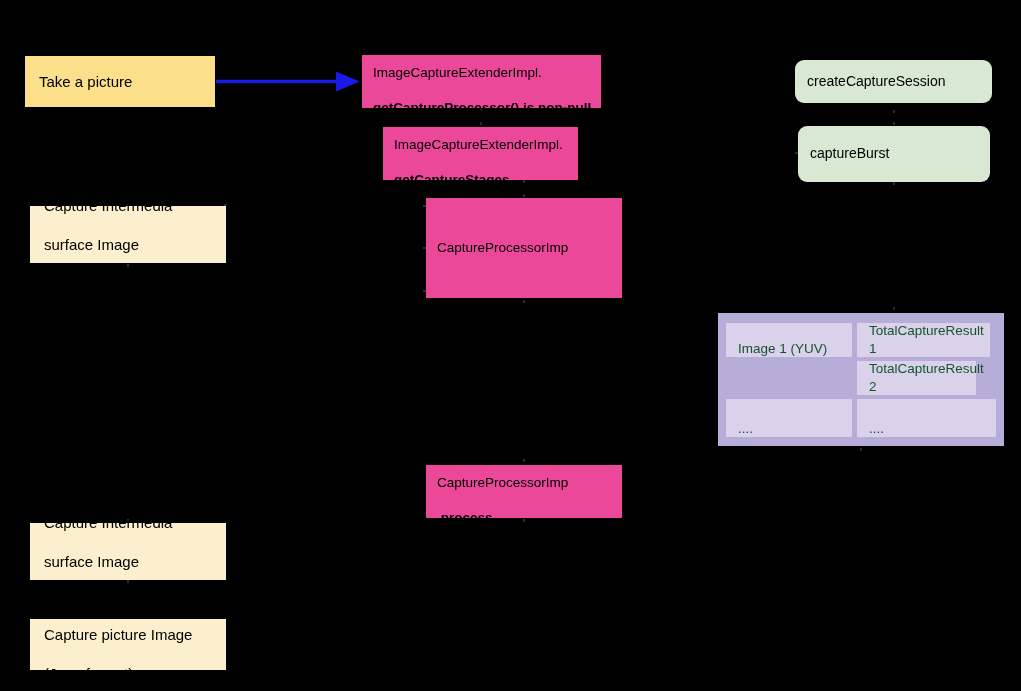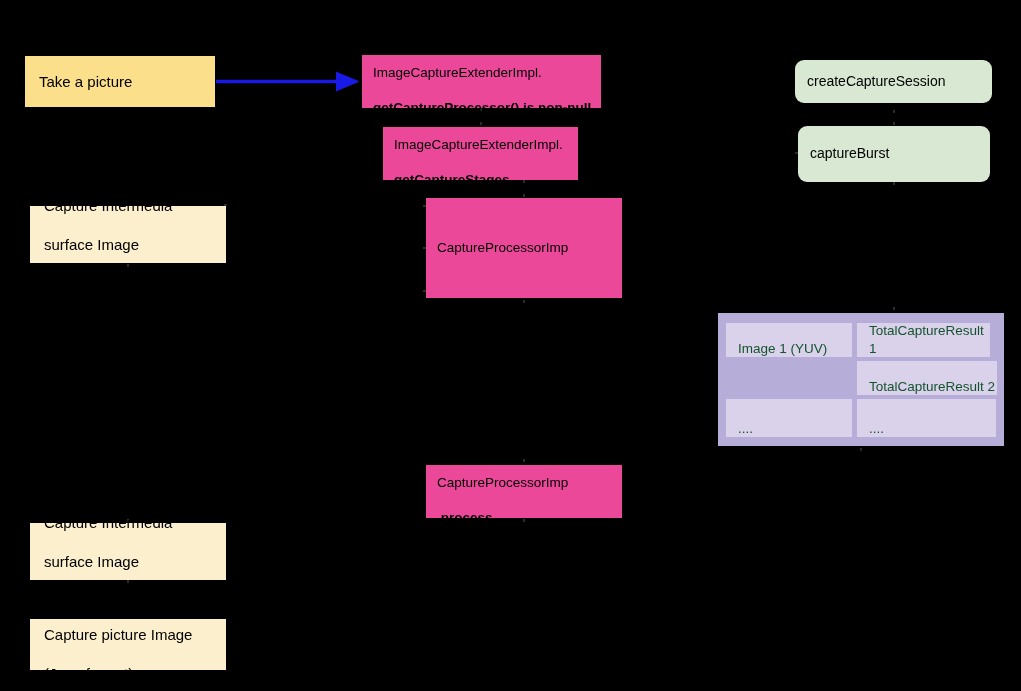--- a/index.html
+++ b/index.html
@@ -200,21 +200,21 @@
     <div class="cell-purple" style="left:8px; top:10px; width:126px; height:34px;">
       <span class="txt">Image 1 (YUV)</span>
     </div>
     <div class="cell-purple" style="left:8px; top:86px; width:126px; height:38px;">
       <span class="txt">....</span>
     </div>
 
     <div class="cell-purple" style="left:139px; top:10px; width:133px; height:34px;">
       <span class="txt">TotalCaptureResult 1</span>
     </div>
-    <div class="cell-purple" style="left:139px; top:48px; width:140px; height:34px;">
+    <div class="cell-purple" style="left:139px; top:48px; width:119px; height:34px;">
       <span class="txt">TotalCaptureResult 2</span>
     </div>
     <div class="cell-purple" style="left:139px; top:86px; width:139px; height:38px;">
       <span class="txt">....</span>
     </div>
   </div>
 
 </div>
 
 </body></html>

